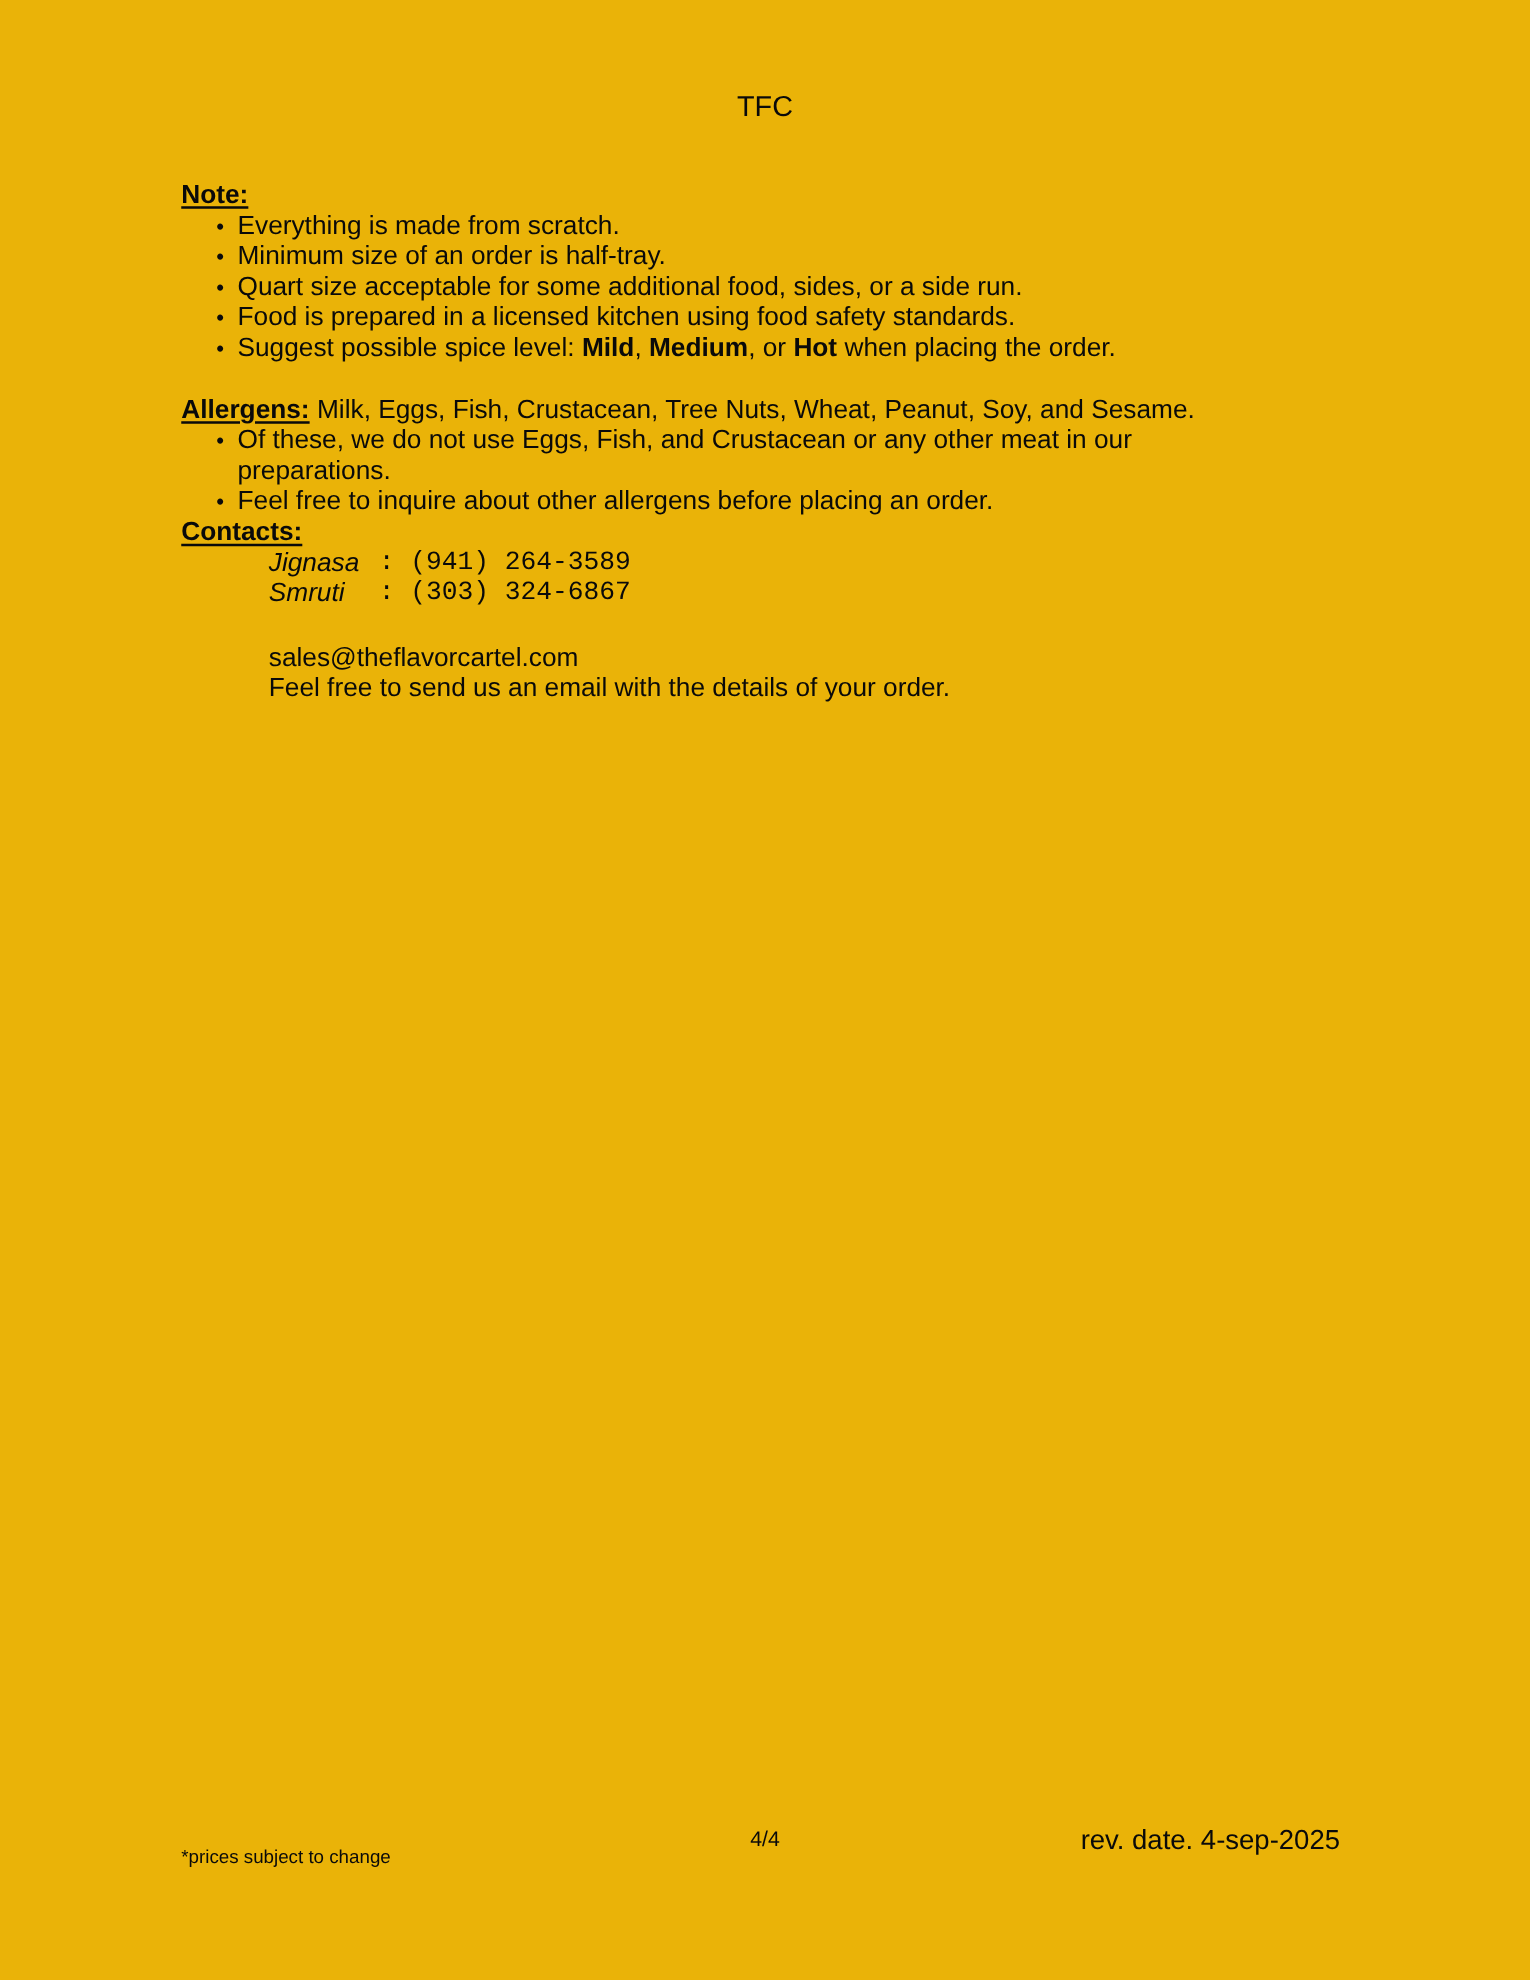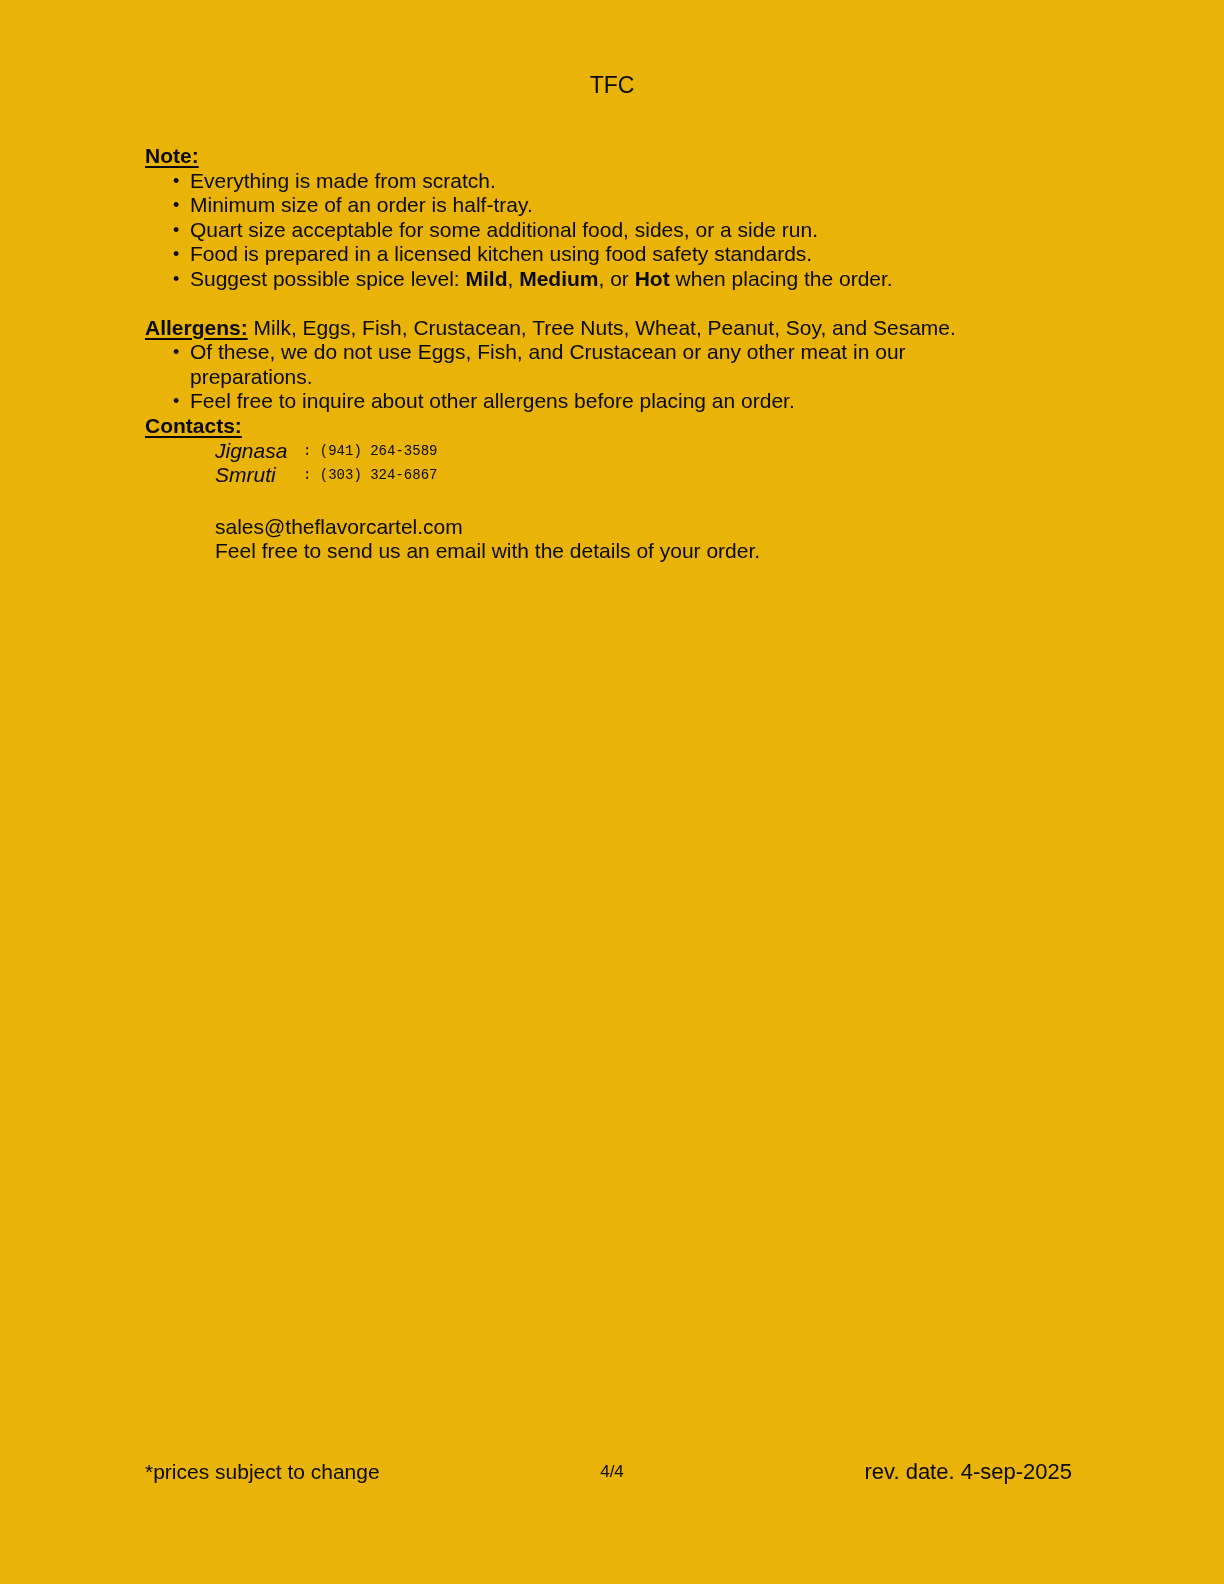--- a/index.html
+++ b/index.html
@@ -56,21 +56,21 @@
   .contact-rows { margin-left: 70px; }
   .contact-row { display: flex; }
   .contact-name {
     display: inline-block;
     width: 88px;
     flex: 0 0 88px;
     font-style: italic;
   }
   .mono {
     font-family: "Liberation Mono", monospace;
-    font-size: 14px;
+    font-size: 21px;
     white-space: pre;
   }
   .email-block {
     margin-top: 27px;
     margin-left: 70px;
   }
   .email-note { margin-left: 70px; }
   .iast-note {
     margin-top: 48px;
     margin-left: 145px;
@@ -78,22 +78,22 @@
   .page-footer {
     position: absolute;
     top: 1456px;
     left: 0;
     width: 100%;
     height: 30px;
   }
   .footer-left {
     position: absolute;
     left: 145px;
-    top: 4px;
-    font-size: 21px;
+    top: 18px;
+    font-size: 15px;
   }
   .footer-center {
     position: absolute;
     left: 0;
     right: 0;
     top: 4px;
     text-align: center;
     font-size: 17px;
   }
   .footer-right {

